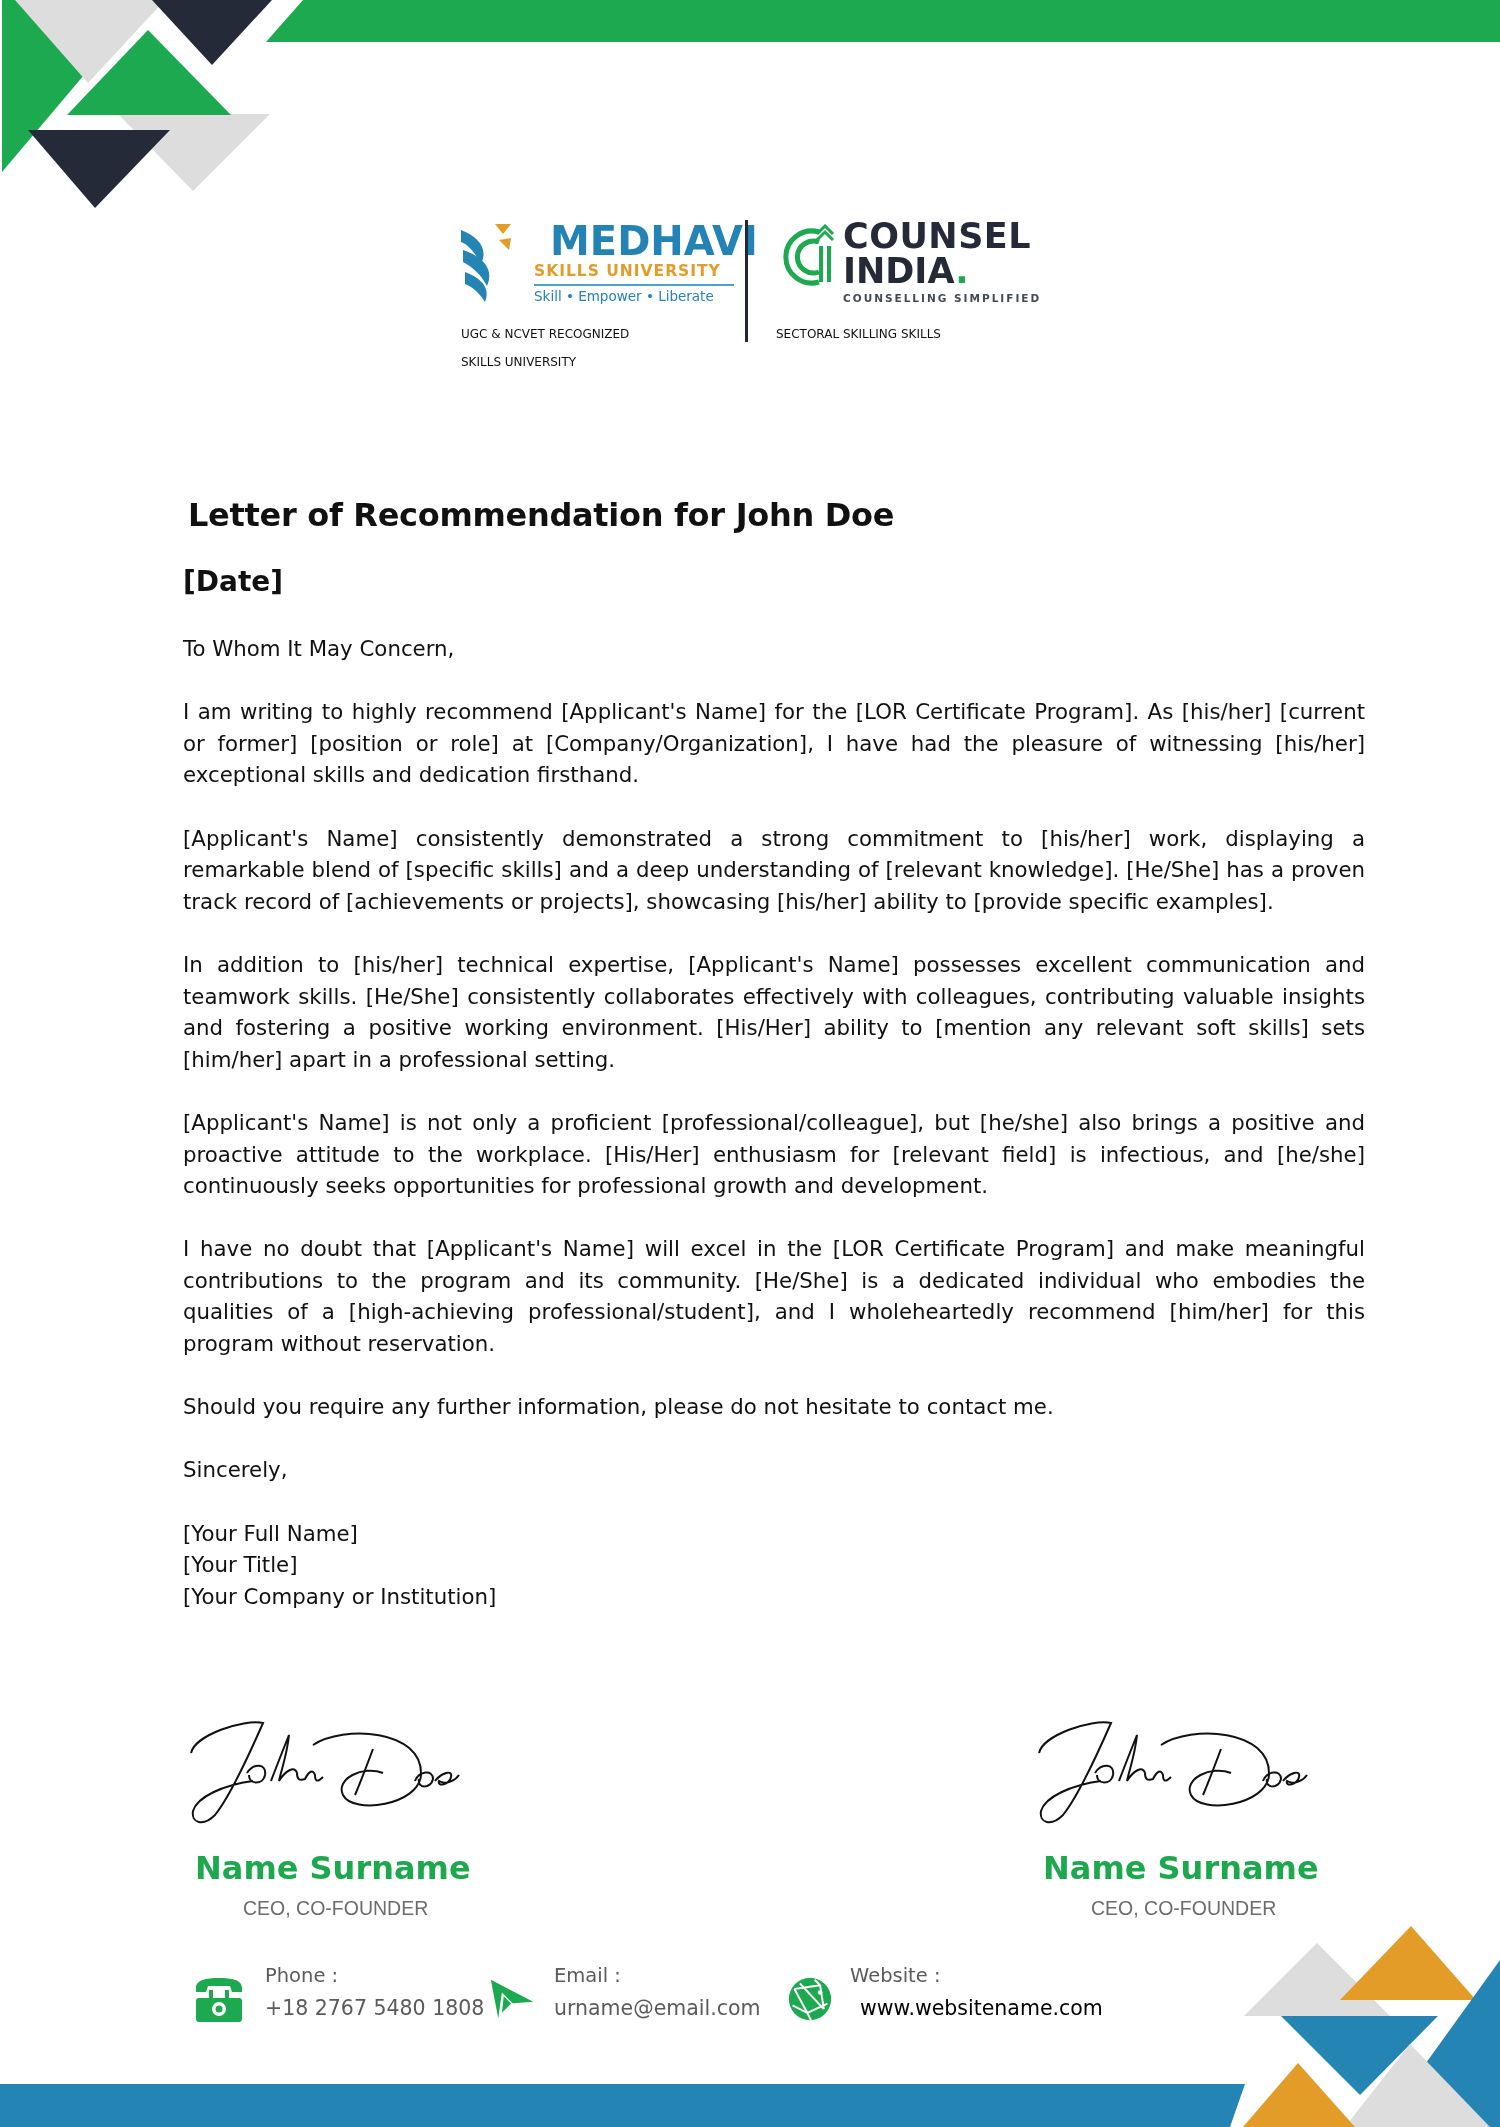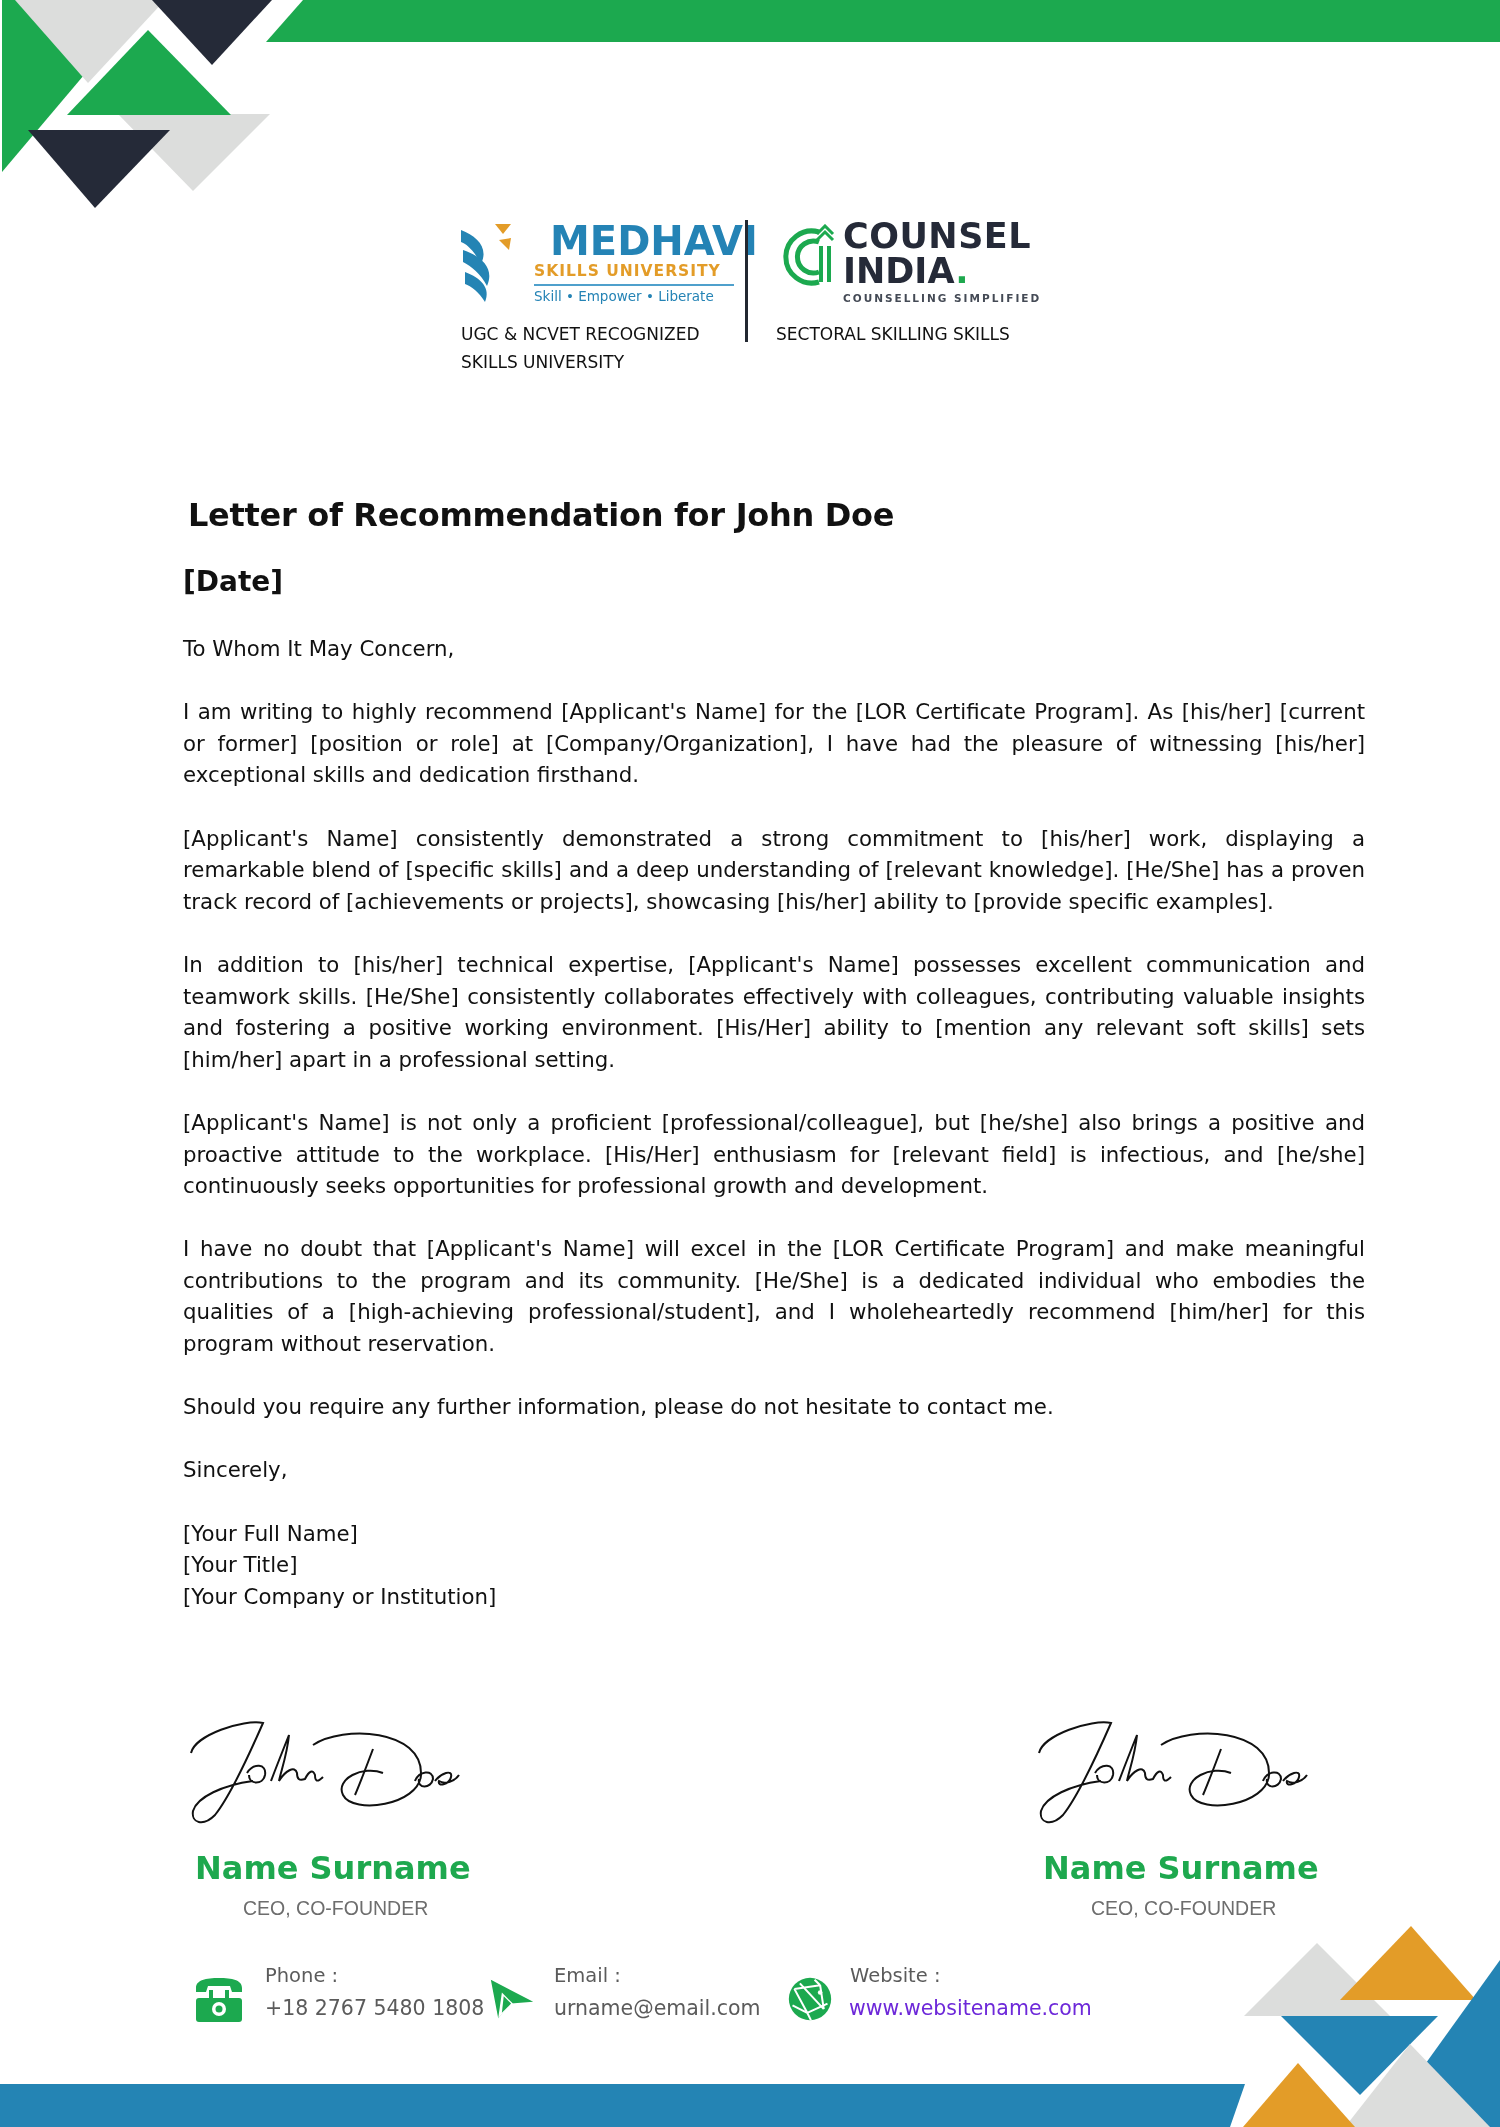--- a/index.html
+++ b/index.html
@@ -8,21 +8,21 @@
   svg.deco { position: absolute; left: 0; top: 0; }
 
   
   .logo-block { position: absolute; top: 218px; }
   .medhavi { left: 459px; width: 270px; }
   .medhavi .mark { position: absolute; left: 0; top: 4px; width: 62px; height: 80px; }
   .medhavi .name { position: absolute; left: 75px; top: 0; font-family: "DejaVu Sans", sans-serif; font-weight: bold; font-size: 40px; color: #2483b5; letter-spacing: 0px; line-height: 46px; margin-left: 16px; }
   .medhavi .sub { position: absolute; left: 75px; top: 44px; font-family: "DejaVu Sans", sans-serif; font-weight: bold; font-size: 15.5px; color: #e39c28; letter-spacing: 1px; line-height: 18px; }
   .medhavi .rule { position: absolute; left: 75px; top: 66px; width: 200px; height: 1.5px; background: #4fa0cc; }
   .medhavi .tag { position: absolute; left: 75px; top: 70px; font-size: 13.5px; color: #2483b5; line-height: 16px; white-space: nowrap; }
-  .logo-caption { position: absolute; font-size: 17px; line-height: 28px; color: #111; white-space: nowrap; font-family: "DejaVu Sans", sans-serif; }
+  .logo-caption { position: absolute; font-size: 12px; line-height: 28px; color: #111; white-space: nowrap; font-family: "DejaVu Sans", sans-serif; }
   .divider { position: absolute; left: 745px; top: 220px; width: 2.5px; height: 122px; background: #222831; }
 
   .counsel { left: 775px; width: 270px; }
   .counsel .mark { position: absolute; left: 0; top: 6px; width: 70px; height: 66px; }
   .counsel .name1 { position: absolute; left: 68px; top: -2px; font-weight: bold; font-size: 35px; color: #252a38; line-height: 40px; letter-spacing: 0.5px; }
   .counsel .name2 { position: absolute; left: 68px; top: 33px; font-weight: bold; font-size: 35px; color: #252a38; line-height: 40px; }
   .counsel .name2 .dot { color: #1ea84e; }
   .counsel .tag { position: absolute; left: 68px; top: 74px; font-size: 10.5px; color: #444a55; letter-spacing: 2px; font-weight: bold; white-space: nowrap; }
 
   
@@ -159,21 +159,21 @@
   <a class="cvalue" style="left:67px; color:#5b5b5b; text-decoration:none;">urname@email.com</a>
 </div>
 
 <div class="contact" style="left:785px; width:320px;">
   <svg class="icon" viewBox="0 0 50 50">
     <circle cx="25" cy="25" r="23" fill="#1ca94f"></circle>
     <path d="M8,14 L22,40 M22,40 L44,30 M14,8 L40,36 M40,36 L36,10 M36,10 L8,14 M6,32 L22,40 M22,40 L26,48 M30,4 L36,10" fill="none" stroke="#fff" stroke-width="2.2"></path>
     <circle cx="36" cy="18" r="2.5" fill="#fff"></circle>
   </svg>
   <div class="clabel" style="left:65px;">Website :</div>
-  <a class="cvalue" style="left:64px; color:#6d28d9; text-decoration:none;">www.websitename.com</a>
+  <a class="cvalue" style="left:75px; color:#000000; text-decoration:none;">www.websitename.com</a>
 </div>
 
 <svg class="deco" style="top:1900px;" width="1500" height="227" viewBox="0 1900 1500 227">
   <polygon points="0,2084 1245,2084 1230,2127 0,2127" fill="#2484b4"></polygon>
   <polygon points="1317,1943 1390,2016 1244,2016" fill="#dcdddc"></polygon>
   <polygon points="1411,1926 1476,2000 1340,2000" fill="#e39c28"></polygon>
   <polygon points="1500,1960 1500,2127 1380,2127" fill="#2484b4"></polygon>
   <polygon points="1281,2016 1438,2016 1360,2095" fill="#2484b4"></polygon>
   <polygon points="1410,2044 1490,2127 1345,2127" fill="#dcdddc"></polygon>
   <polygon points="1298,2063 1355,2127 1243,2127" fill="#e39c28"></polygon>

